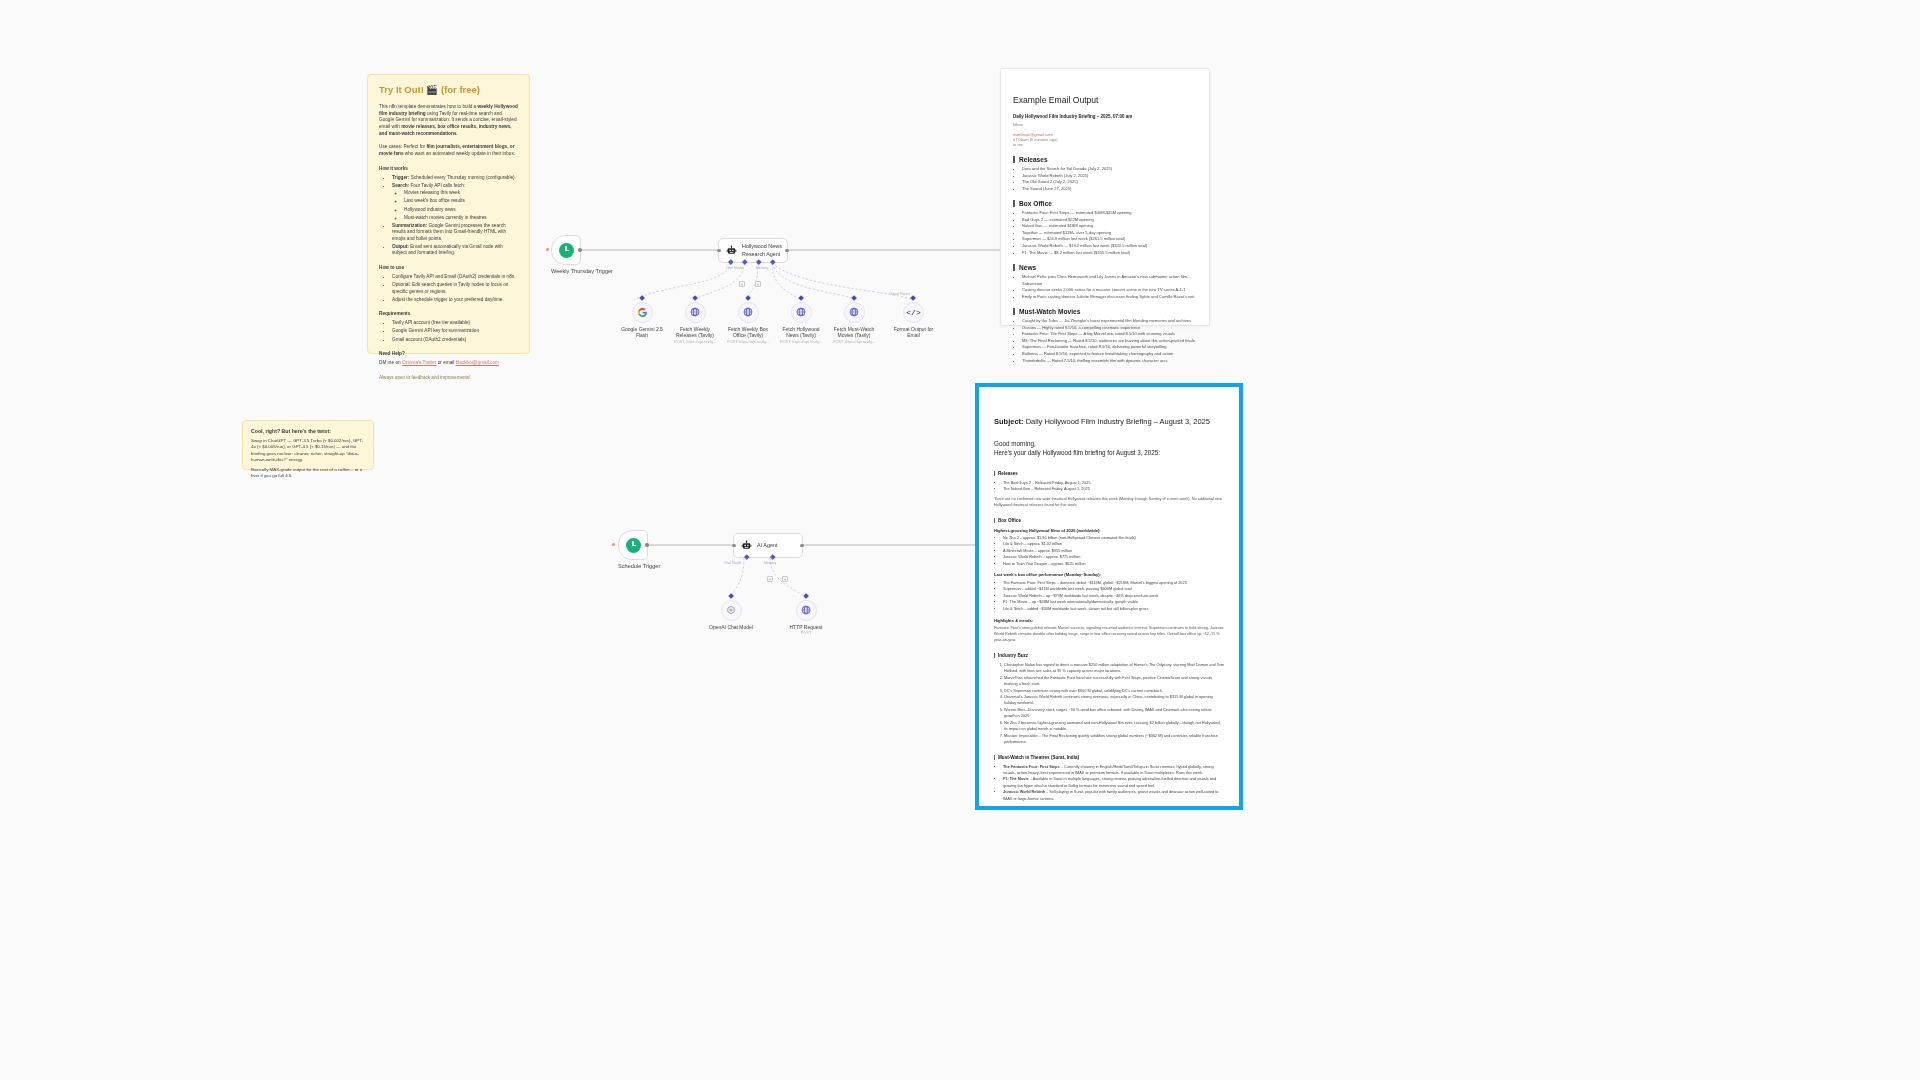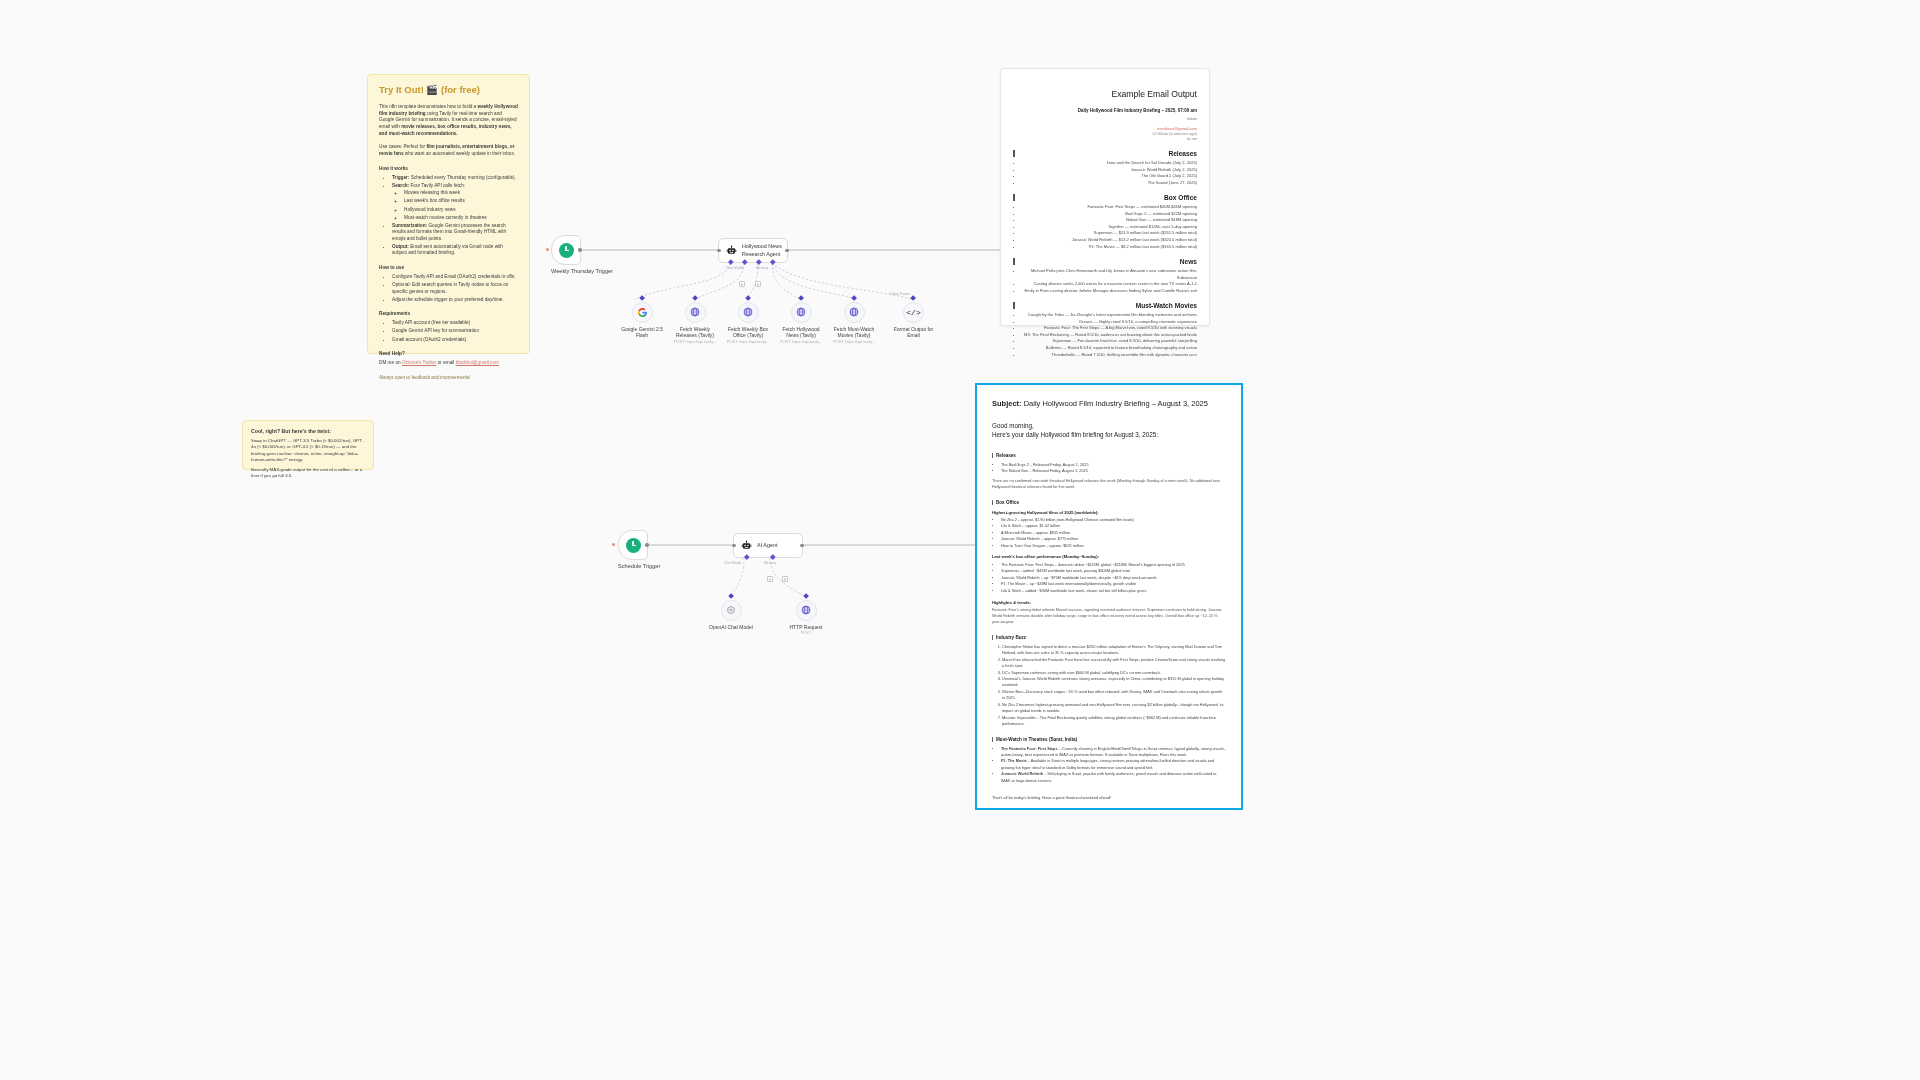--- a/index.html
+++ b/index.html
@@ -106,38 +106,38 @@
   }
   .conn-label { position: absolute; font-size: 3.4px; color: #a9a9bb; white-space: nowrap; }
   .start-dot { position: absolute; width: 3px; height: 3px; border-radius: 50%; background: #f08a7a; }
 
   
   .email-card {
     position: absolute; background: #fff;
     border: 1px solid #e6e6e6; border-radius: 3px;
     box-shadow: 0 1px 3px rgba(0,0,0,.06);
   }
-  #email-preview { left: 980px; top: 68px; width: 210px; height: 258px; padding: 20px 12px; text-align: right; }
+  #email-preview { left: 980px; top: 68px; width: 210px; height: 258px; padding: 26px 12px; }
   .email-card h2 { margin: 0 0 9px 0; font-size: 8.6px; font-weight: 500; color: #222; }
   .mail-subject { font-size: 4.5px; font-weight: bold; color: #222; margin-bottom: 2.5px; }
   .mail-inbox { font-size: 4px; color: #777; margin-bottom: 5px; }
   .mail-from { font-size: 4.1px; color: #d9665a; }
   .mail-meta { font-size: 4px; color: #888; line-height: 1.45; margin-bottom: 7px; }
   .sec-head {
     font-size: 6.6px; font-weight: bold; color: #1a1a1a;
     border-left: 2.2px solid #555; padding-left: 4px;
     margin: 8px 0 3px 0;
   }
   .email-card ul { margin: 0 0 3px 0; padding-left: 9px; }
   .email-card li { font-size: 4.05px; color: #4a4a4a; line-height: 1.62; }
 
   
   #briefing {
     position: absolute; left: 955px; top: 383px; width: 268px; height: 427px;
-    background: #fff; border: 2px solid #0ea5e9; padding: 14px 15px;
+    background: #fff; border: 4px solid #0ea5e9; padding: 30px 15px;
     overflow: hidden;
   }
   #briefing .subj { font-size: 7.5px; color: #1b1b1b; margin-bottom: 13px; }
   #briefing .subj b { font-weight: bold; }
   #briefing .greet { font-size: 6.3px; color: #1b1b1b; line-height: 1.5; margin-bottom: 13px; }
   #briefing .bsec {
     font-size: 4.6px; font-weight: bold; color: #1a1a1a;
     border-left: 1.6px solid #666; padding-left: 3px; margin: 9px 0 4px 0;
   }
   #briefing .bsub { font-size: 4.1px; font-weight: bold; color: #222; margin: 5px 0 2.5px 0; }

